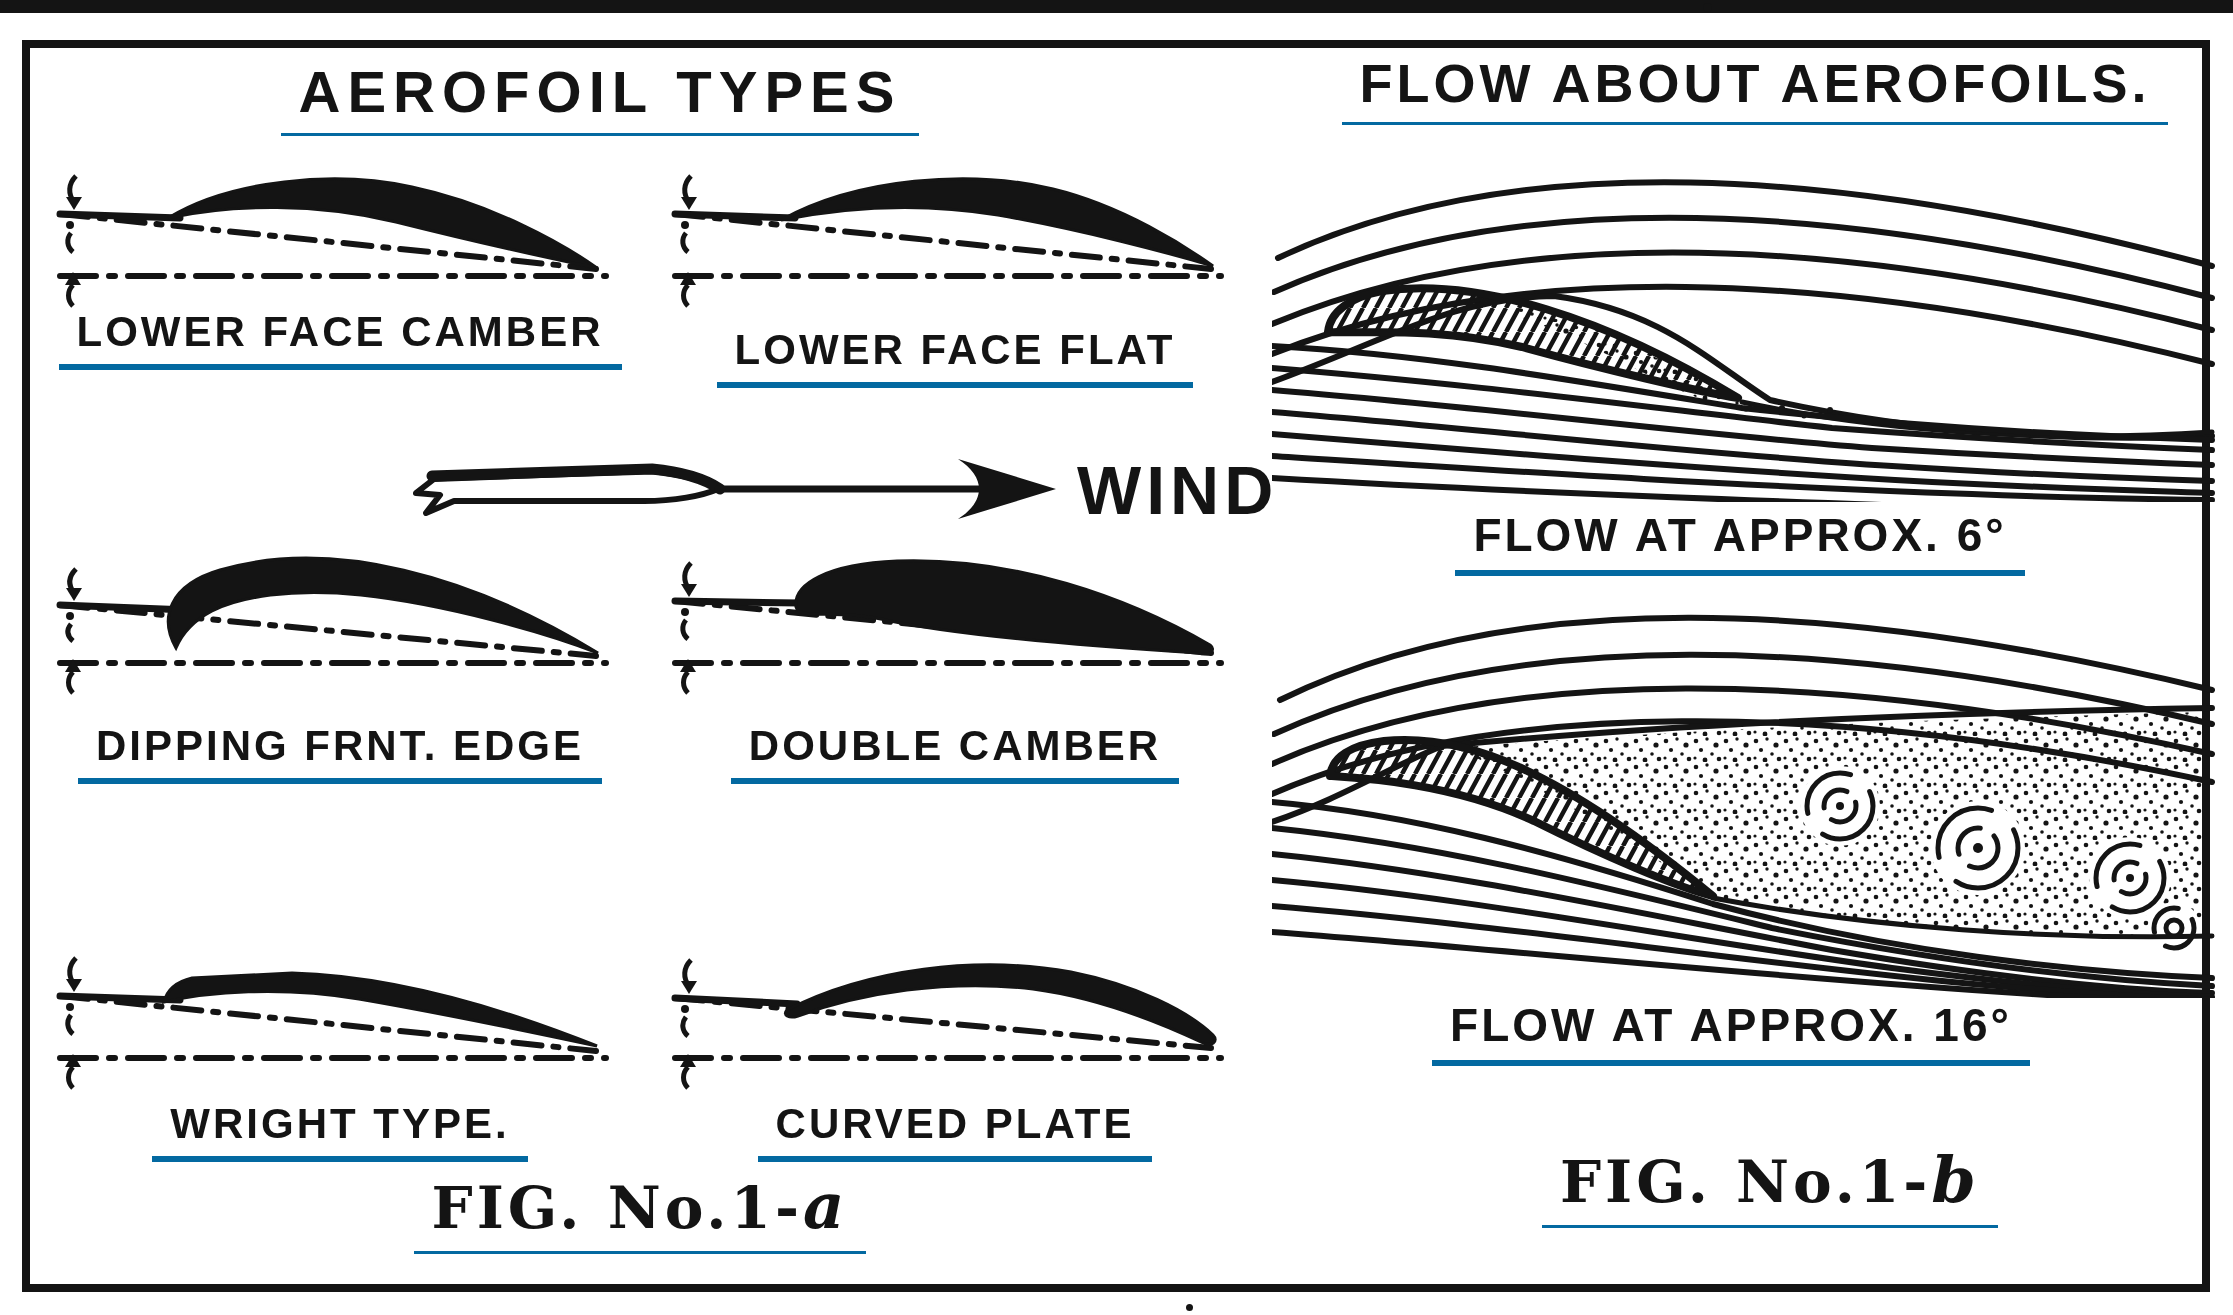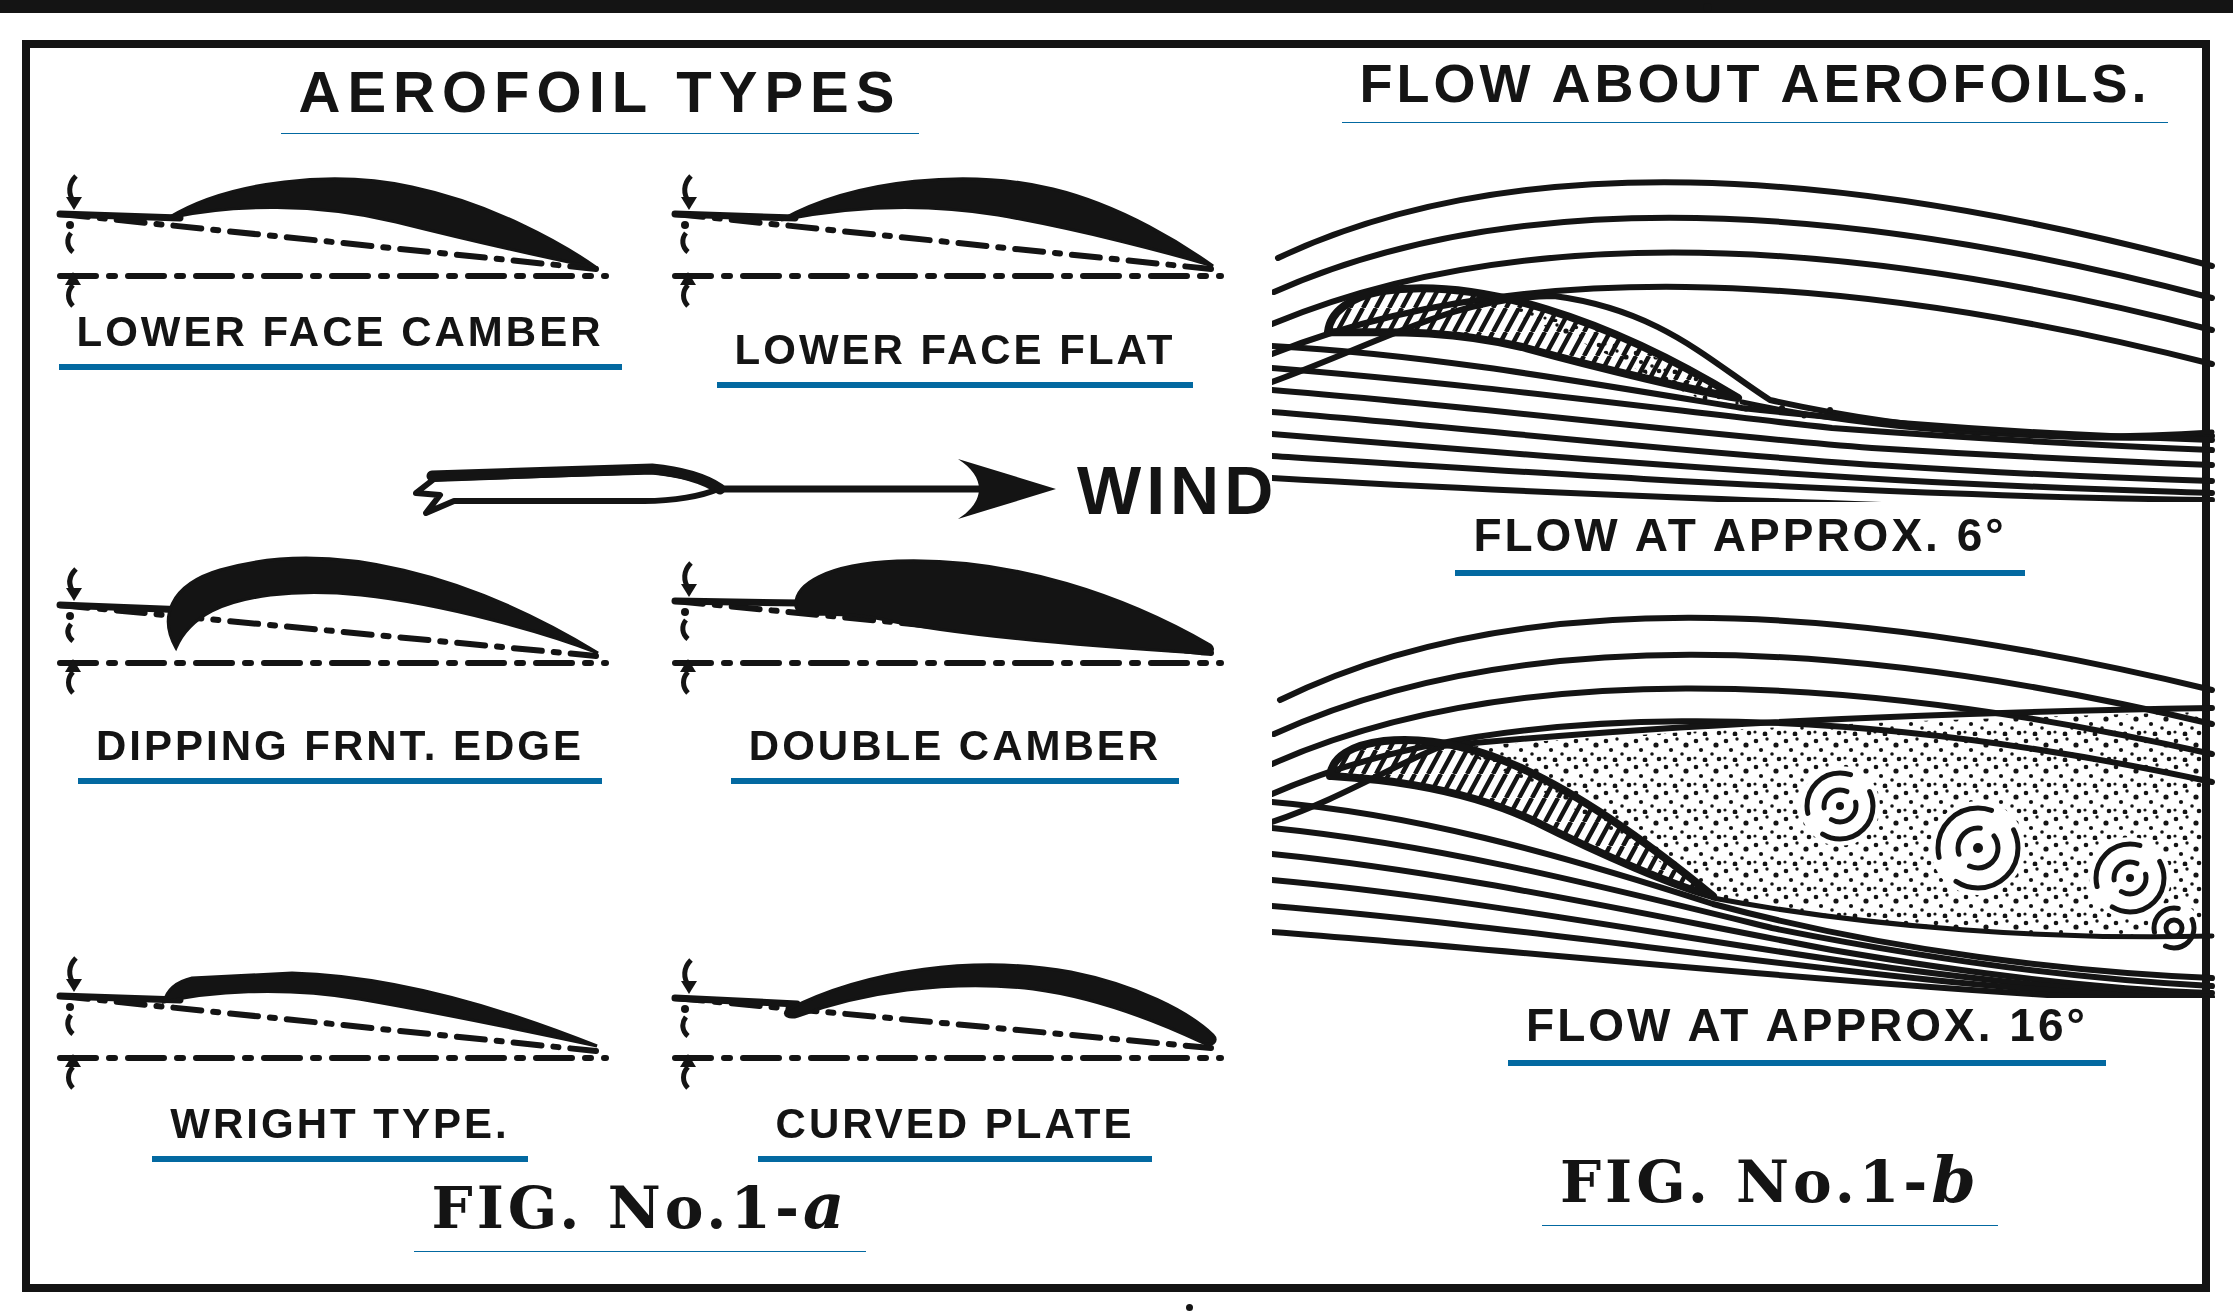--- a/index.html
+++ b/index.html
@@ -1,20 +1,20 @@
 <!DOCTYPE html>
 <html><head>
 <meta charset="utf-8">
 <style>
   html,body{margin:0;padding:0;background:#888;}
   #page{position:relative;width:2233px;height:1315px;background:#ffffff;overflow:hidden;
         font-family:"Liberation Sans",sans-serif;color:#141414;}
   .abs{position:absolute;}
   .cap{position:absolute;text-align:center;white-space:nowrap;}
-  .ul{display:inline-block;border-bottom:1px solid #0369a1;padding:0 18px 8px 18px;}
+  .ul{display:inline-block;border-bottom:3px solid #0369a1;padding:0 18px 8px 18px;}
   .title-l{font-size:58px;font-weight:bold;letter-spacing:7px;}
   .title-r{font-size:54px;font-weight:bold;letter-spacing:4px;}
   .lbl{font-size:42px;font-weight:bold;letter-spacing:3px;}
   .flbl{font-size:46px;font-weight:bold;letter-spacing:3px;}
   .fig{font-family:"DejaVu Serif",serif;font-size:58px;font-weight:bold;letter-spacing:4px;}
   .figx{font-style:italic;font-size:64px;}
   .wind-lbl{font-size:68px;font-weight:bold;letter-spacing:5px;}
   .topbar{position:absolute;left:0;top:0;width:2233px;height:13px;background:#141414;}
   .frame{position:absolute;left:22px;top:40px;width:2188px;height:1252px;border:8px solid #141414;box-sizing:border-box;}
   .speck{position:absolute;background:#141414;border-radius:50%;}
@@ -289,20 +289,20 @@
       <g stroke="#141414" fill="none" stroke-width="6" stroke-linecap="round">
         <path d="M0,196 C140,208 280,246 441,298 C620,346 800,366 940,372"></path>
         <path d="M0,222 C160,238 320,278 500,322 C680,358 822,374 940,380"></path>
         <path d="M0,248 C180,266 360,306 560,344 C724,372 852,384 940,387"></path>
         <path d="M0,274 C200,292 400,332 620,362 C782,383 874,389 940,391"></path>
         <path d="M0,300 C220,318 440,352 680,376 C812,388 886,392 940,394"></path>
         <path d="M0,326 C240,344 480,370 760,388 C850,394 906,396 940,397"></path>
       </g>
     </svg>
   </div>
-  <div class="cap flbl" style="left:1442px;top:998px;width:730px;">
+  <div class="cap flbl" style="left:1366px;top:998px;width:730px;">
     <span class="ul" style="border-bottom-width:6px;">FLOW AT APPROX. 16°</span>
   </div>
 
   <div class="cap" style="left:1490px;top:1142px;width:560px;">
     <span class="ul fig"><span>FIG. No.1-</span><span class="figx">b</span></span>
   </div>
 </div>
 
 </body></html>

